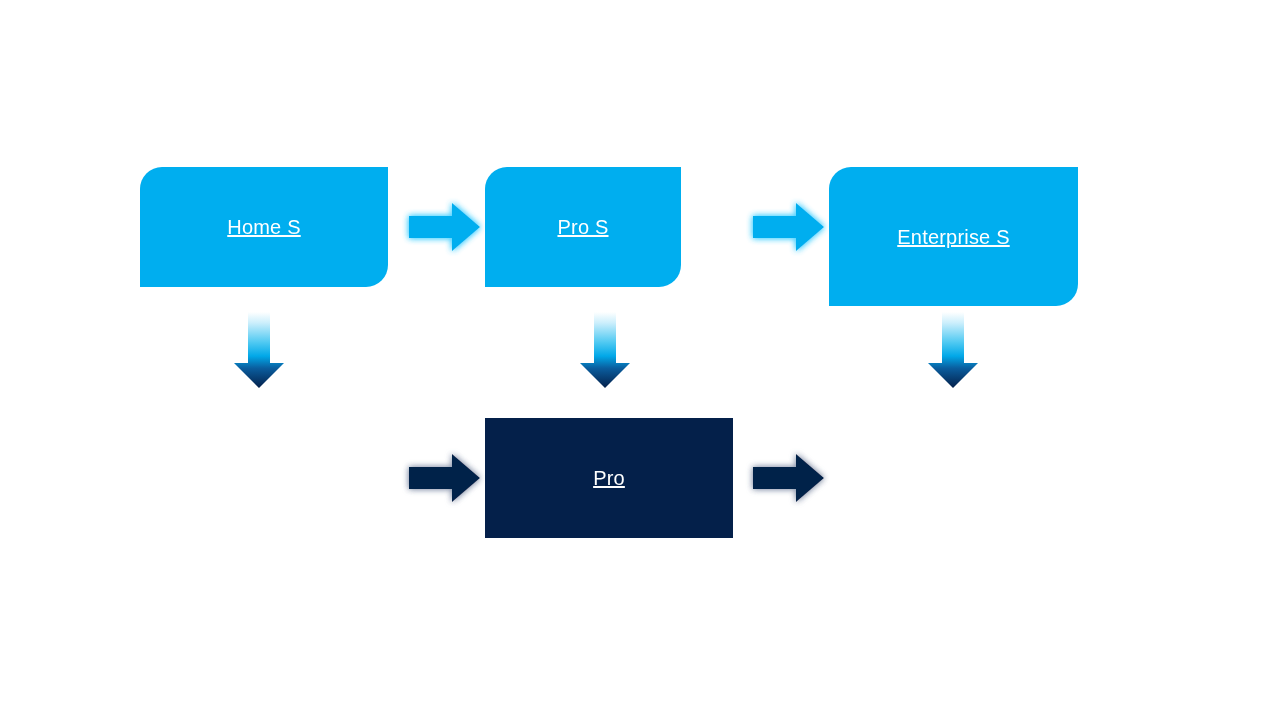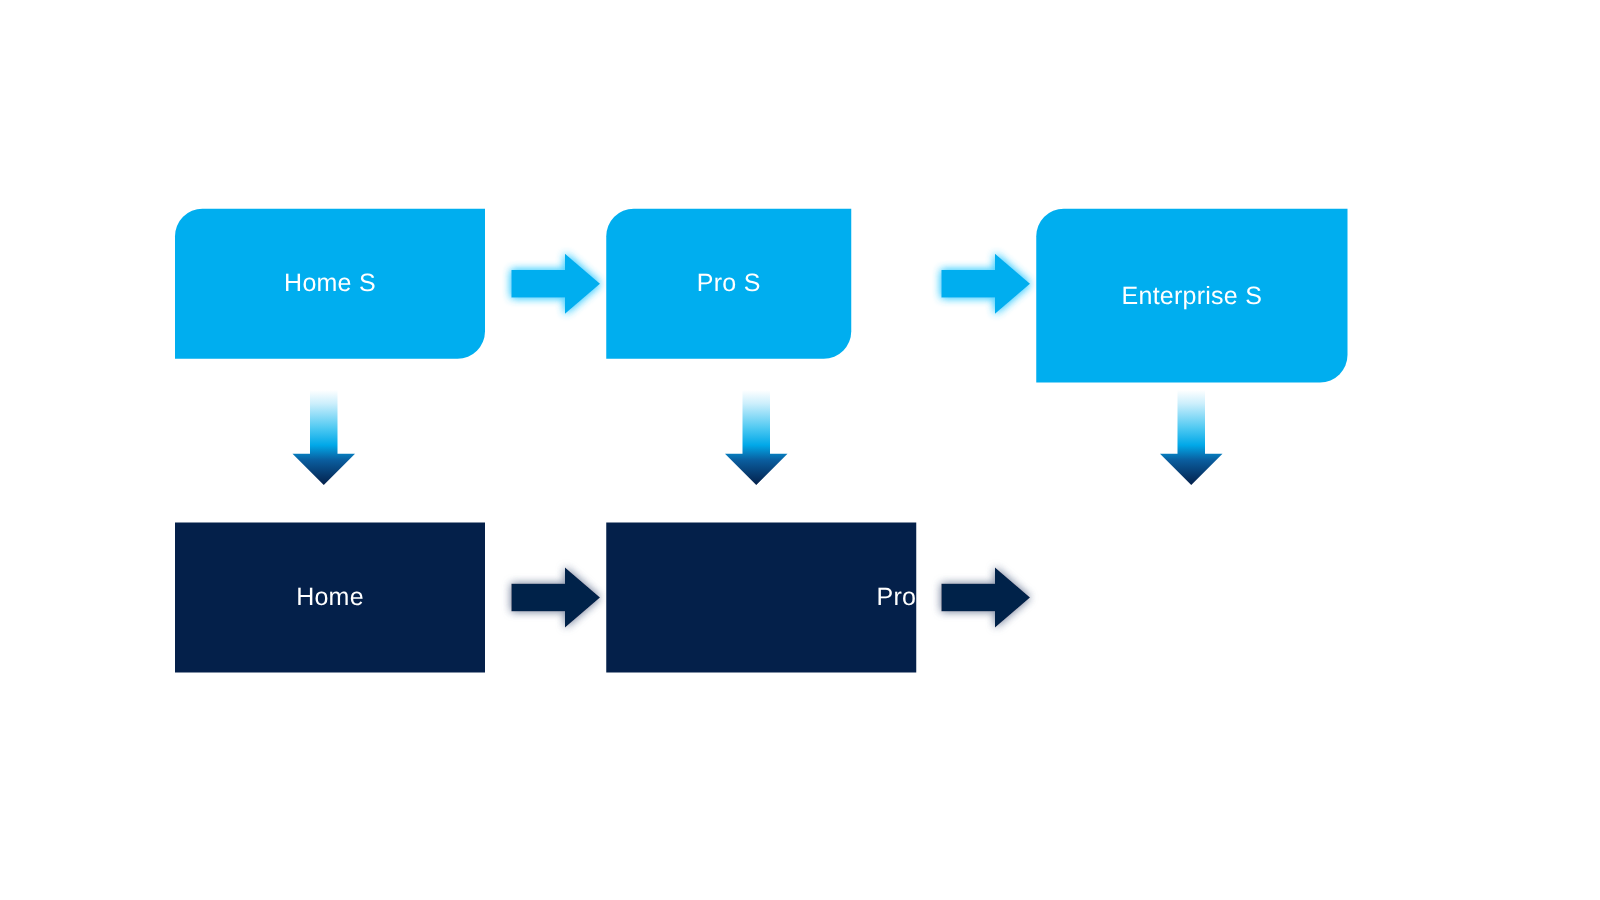--- a/index.html
+++ b/index.html
@@ -48,20 +48,21 @@
 
   
   .node.tier-base {
     background: #04204a;
     border-radius: 0;
   }
 
   .node-label {
     display: block;
     pointer-events: none;
+    text-decoration: underline;
   }
 
   
   #arrow-layer {
     position: absolute;
     left: 0;
     top: 0;
     width: 1280px;
     height: 720px;
     pointer-events: none;
@@ -148,22 +149,19 @@
   </div>
 
   <div class="node tier-s" style="left:485px; top:167px; width:196px; height:120px;">
     <span class="node-label">Pro S</span>
   </div>
 
   <div class="node tier-s" style="left:829px; top:167px; width:249px; height:139px;">
     <span class="node-label">Enterprise S</span>
   </div>
 
-  <div class="node tier-base" style="left:140px; top:418px; width:248px; height:120px;">
-    <span class="node-label">Home</span>
-  </div>
 
-  <div class="node tier-base" style="left:485px; top:418px; width:248px; height:120px;justify-content:flex-end;">
+  <div class="node tier-base" style="left:485px; top:418px; width:248px; height:120px;">
     <span class="node-label">Pro</span>
   </div>
 
 
 </div>
 
 </body></html>

